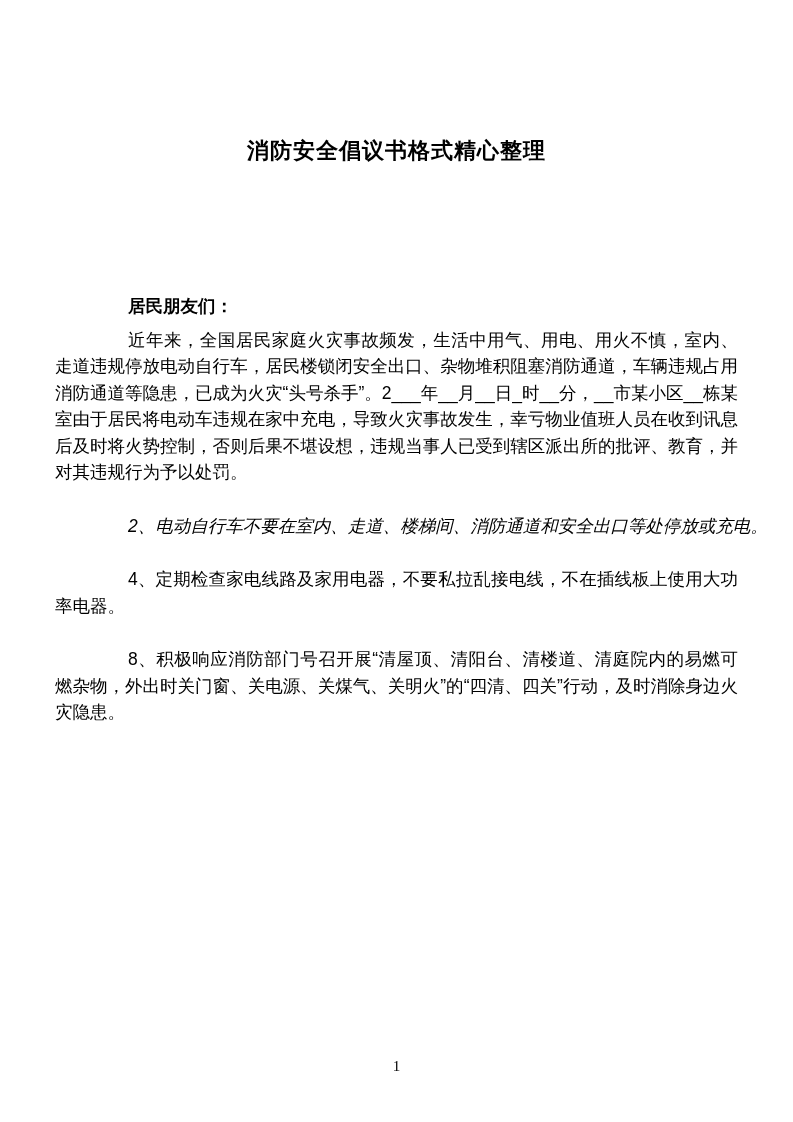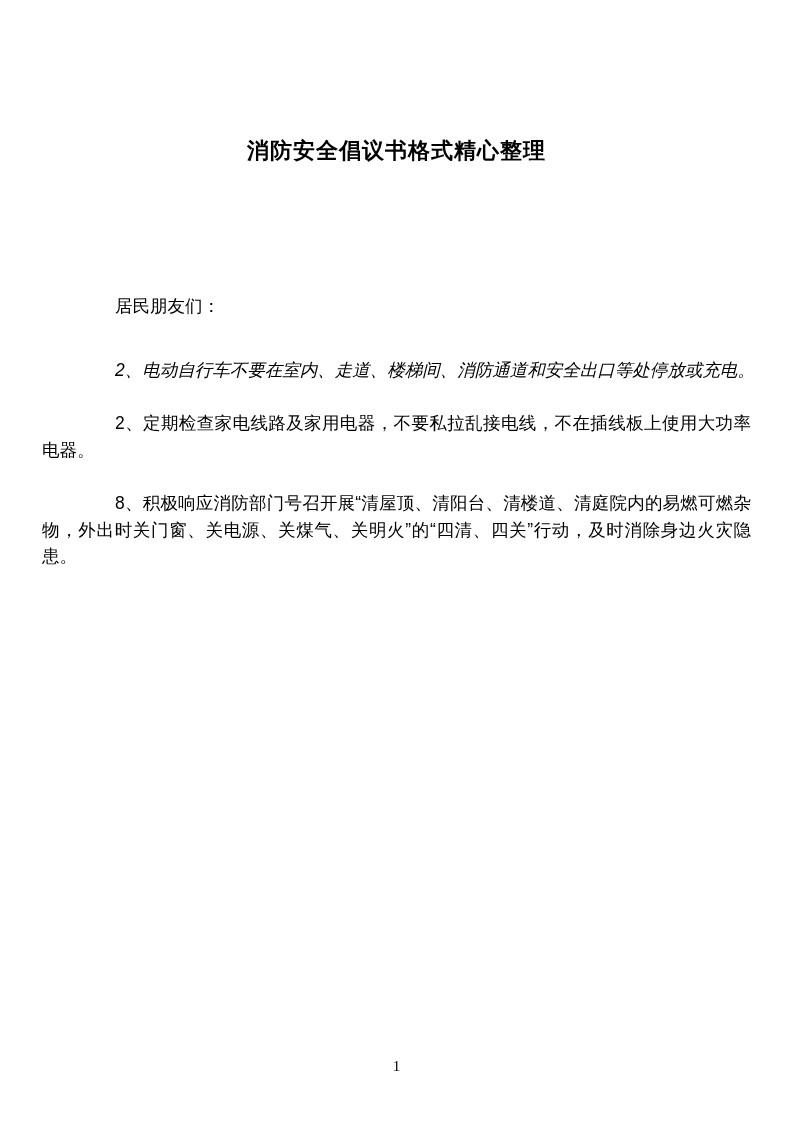--- a/index.html
+++ b/index.html
@@ -9,21 +9,21 @@
     background: #ffffff;
   }
   .page {
     position: relative;
     width: 793px;
     height: 1122px;
     margin: 0 auto;
     background: #ffffff;
     color: #000000;
     box-sizing: border-box;
-    padding: 0 42px;
+    padding: 0 55px;
     overflow: hidden;
     font-family: "Liberation Sans", "DejaVu Sans", sans-serif;
   }
   .doc-title {
     margin: 0;
     padding-top: 136px;
     font-size: 22px;
     font-weight: bold;
     line-height: 30px;
     letter-spacing: 1px;
@@ -32,21 +32,22 @@
   .body-text {
     font-size: 17.5px;
     line-height: 26.5px;
     text-align: justify;
     text-justify: inter-character;
     margin: 0 0 27px 0;
     text-indent: 73px;
     word-break: normal;
   }
   .salutation {
-    margin: 127px 0 37px 0;
+    margin: 127px 0 7px 0;
+    font-weight: bold;
   }
   
   .hang-punct {
     margin-right: -40px;
     font-style: italic;
   }
   .page-number {
     position: absolute;
     left: 0;
     right: 0;
@@ -59,25 +60,26 @@
 </style>
 </head>
 <body>
 
 <div class="page">
 
   <h1 class="doc-title">消防安全倡议书格式精心整理</h1>
 
   <p class="body-text salutation">居民朋友们：</p>
 
+  <p class="body-text">近年来，全国居民家庭火灾事故频发，生活中用气、用电、用火不慎，室内、走道违规停放电动自行车，居民楼锁闭安全出口、杂物堆积阻塞消防通道，车辆违规占用消防通道等隐患，已成为火灾“头号杀手”。2___年__月__日_时__分，__市某小区__栋某室由于居民将电动车违规在家中充电，导致火灾事故发生，幸亏物业值班人员在收到讯息后及时将火势控制，否则后果不堪设想，违规当事人已受到辖区派出所的批评、教育，并对其违规行为予以处罚。</p>
 
 
 
   <p class="body-text hang-punct">2、电动自行车不要在室内、走道、楼梯间、消防通道和安全出口等处停放或充电。</p>
 
 
-  <p class="body-text">2、定期检查家电线路及家用电器，不要私拉乱接电线，不在插线板上使用大功率电器。</p>
+  <p class="body-text">4、定期检查家电线路及家用电器，不要私拉乱接电线，不在插线板上使用大功率电器。</p>
 
   <p class="body-text">8、积极响应消防部门号召开展“清屋顶、清阳台、清楼道、清庭院内的易燃可燃杂物，外出时关门窗、关电源、关煤气、关明火”的“四清、四关”行动，及时消除身边火灾隐患。</p>
 
   <div class="page-number">1</div>
 
 </div>
 
 </body></html>

